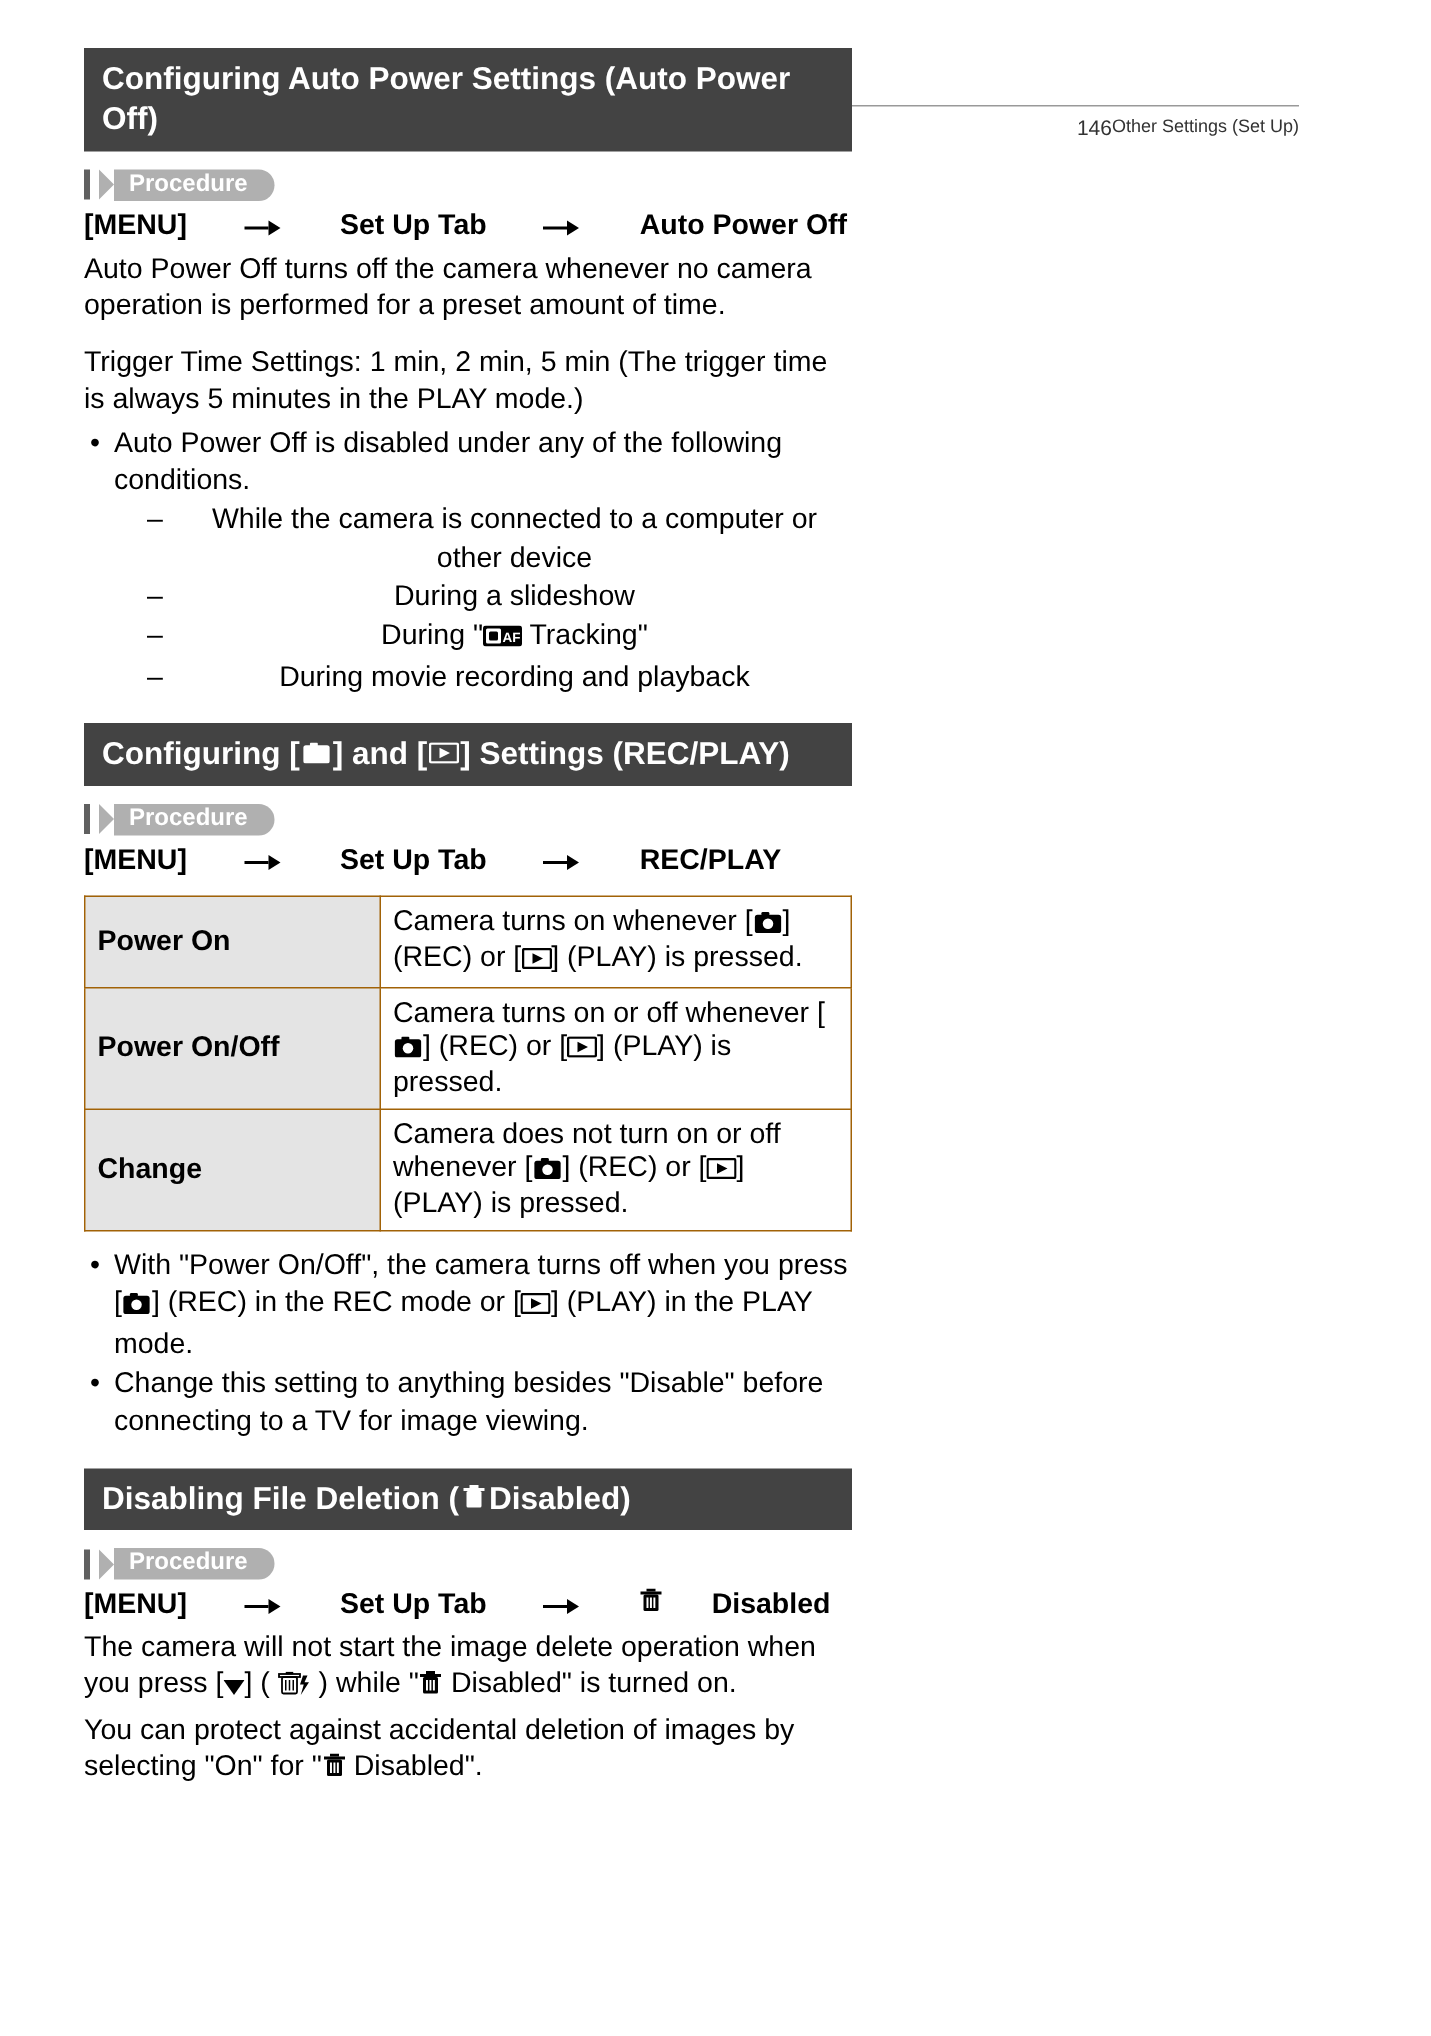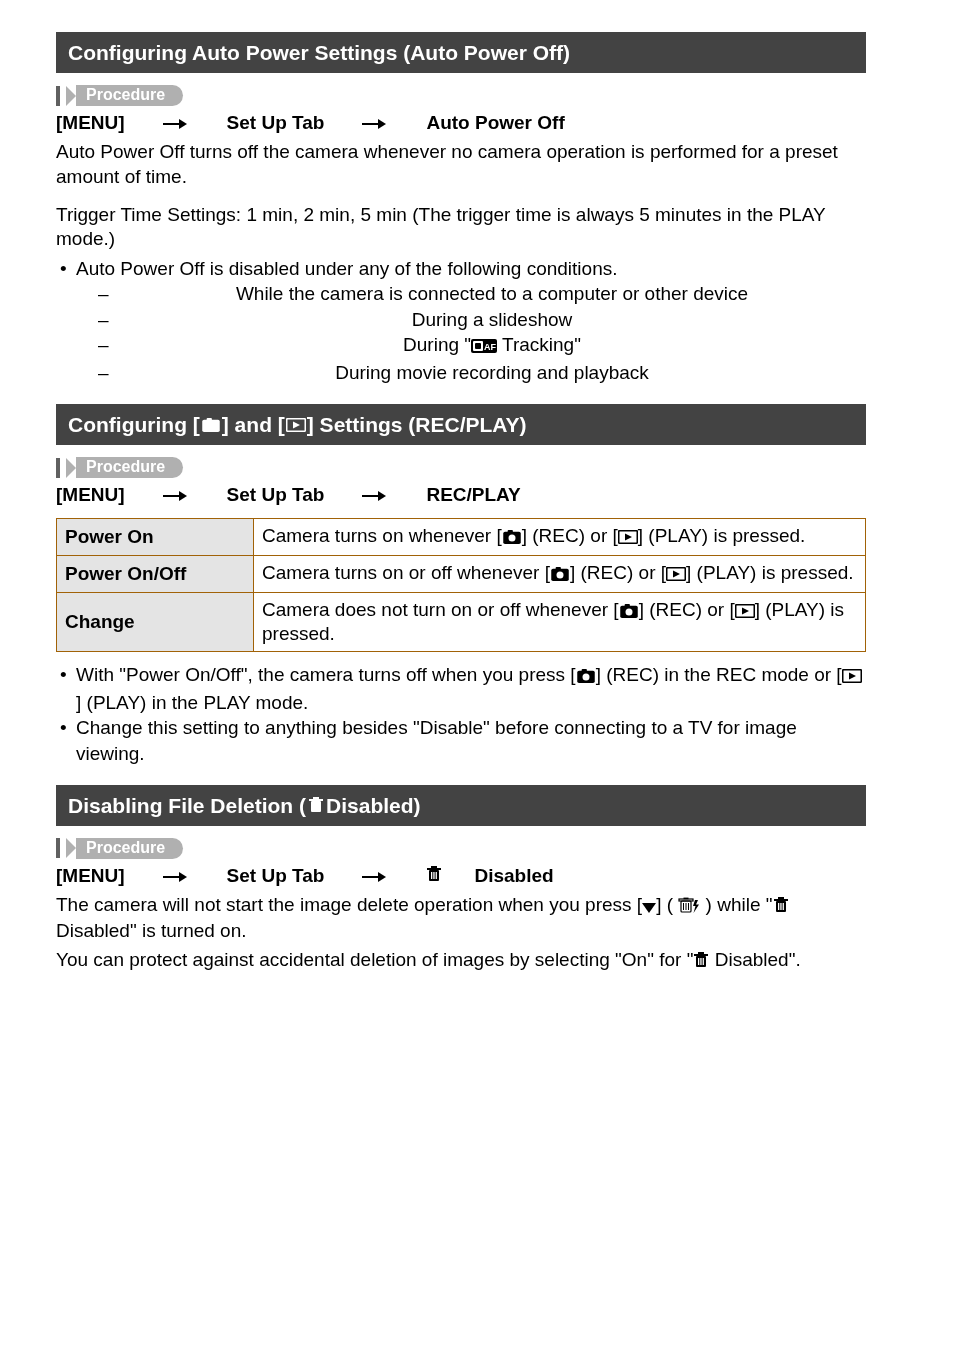--- a/index.html
+++ b/index.html
@@ -357,13 +357,18 @@
           </svg></span><span> Disabled" is turned on.</span>
   </p>
   <p class="body-text" style="margin-top:0;">
     <span>You can protect against accidental deletion of images by selecting "On" for "</span><span class="icon-box"><svg width="16" height="16" viewBox="0 0 16 16">
             <use href="#ic-trash"></use>
           </svg></span><span> Disabled".</span>
   </p>
 
 </div>
 
+  <div class="footer">
+    <span style="width:150px;"></span>
+    <span class="pagenum">146</span>
+    <span class="right">Other Settings (Set Up)</span>
+  </div>
 </div>
 
 </body></html>

